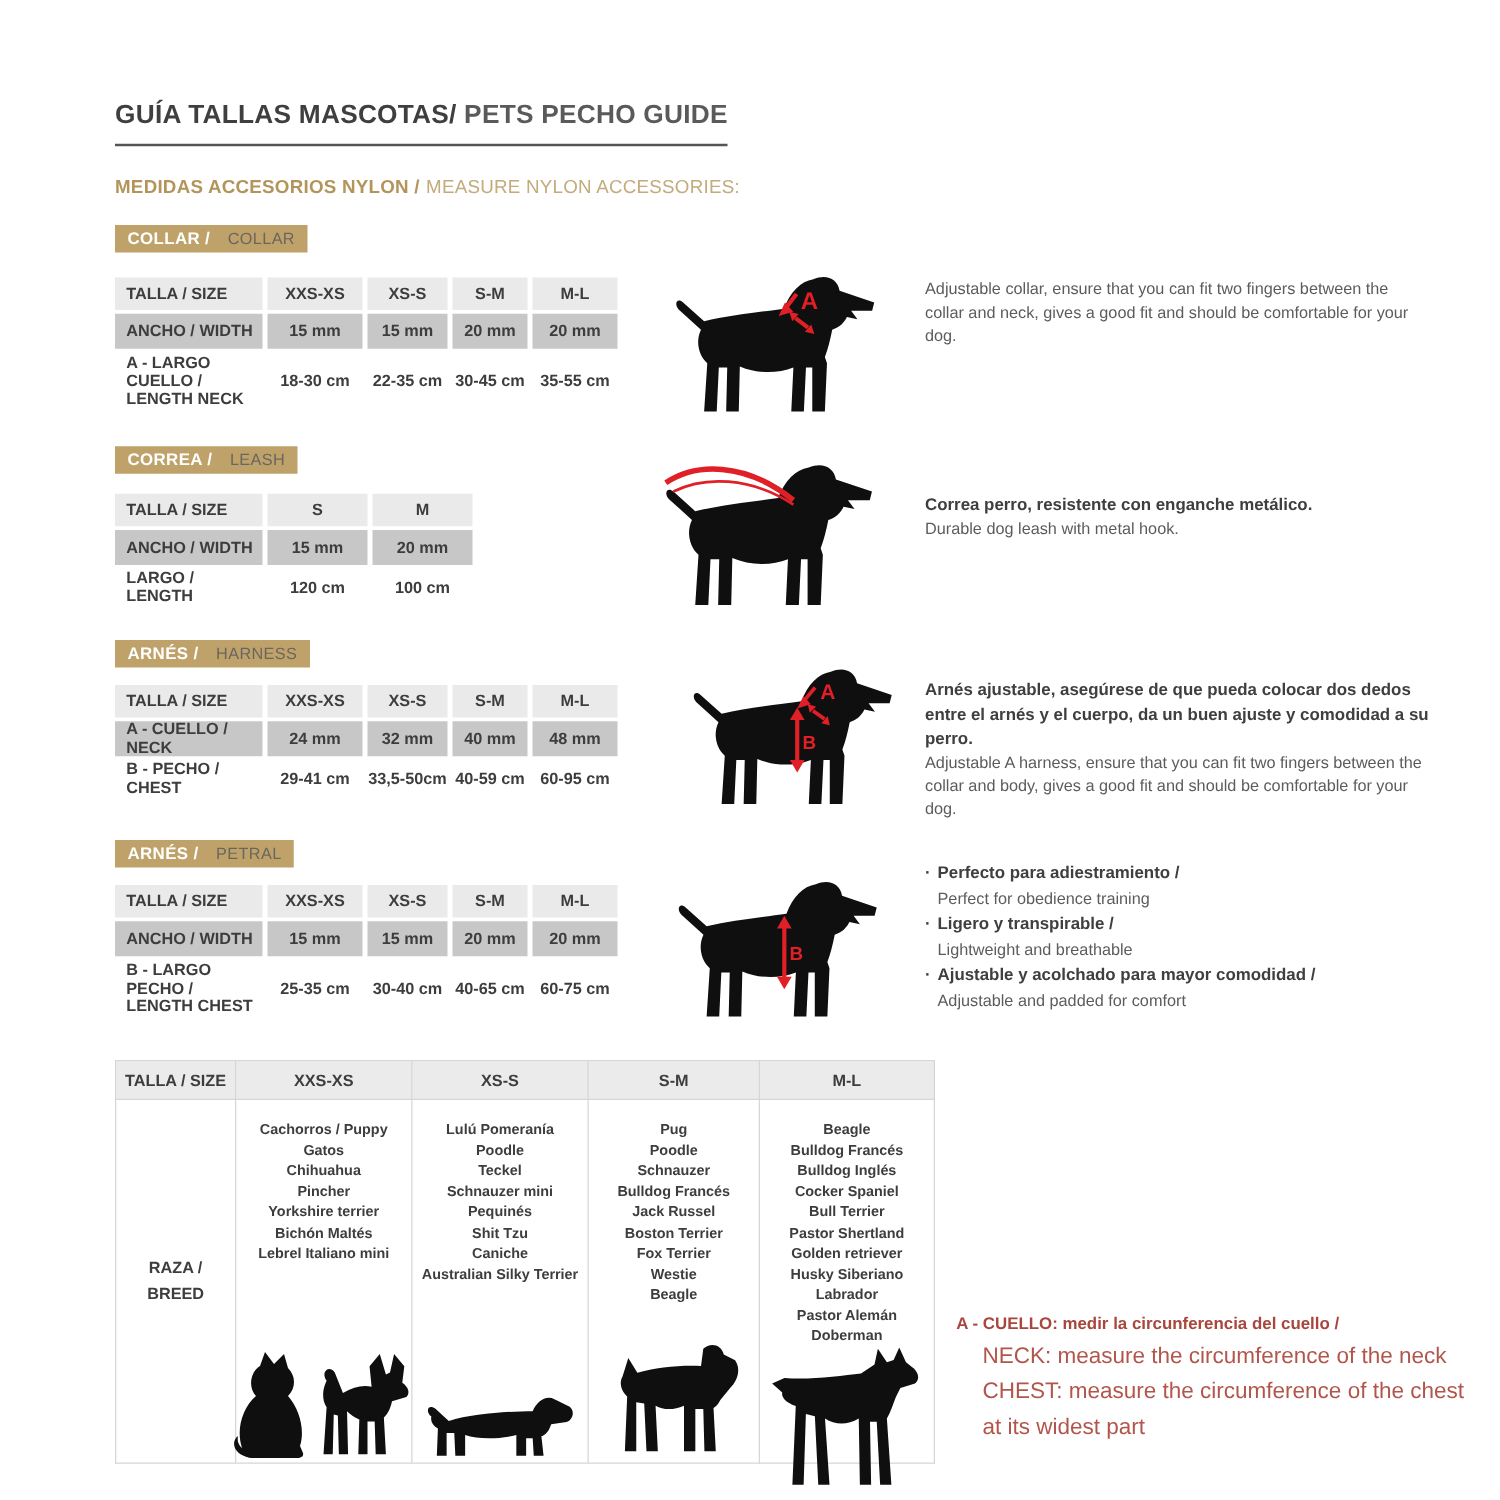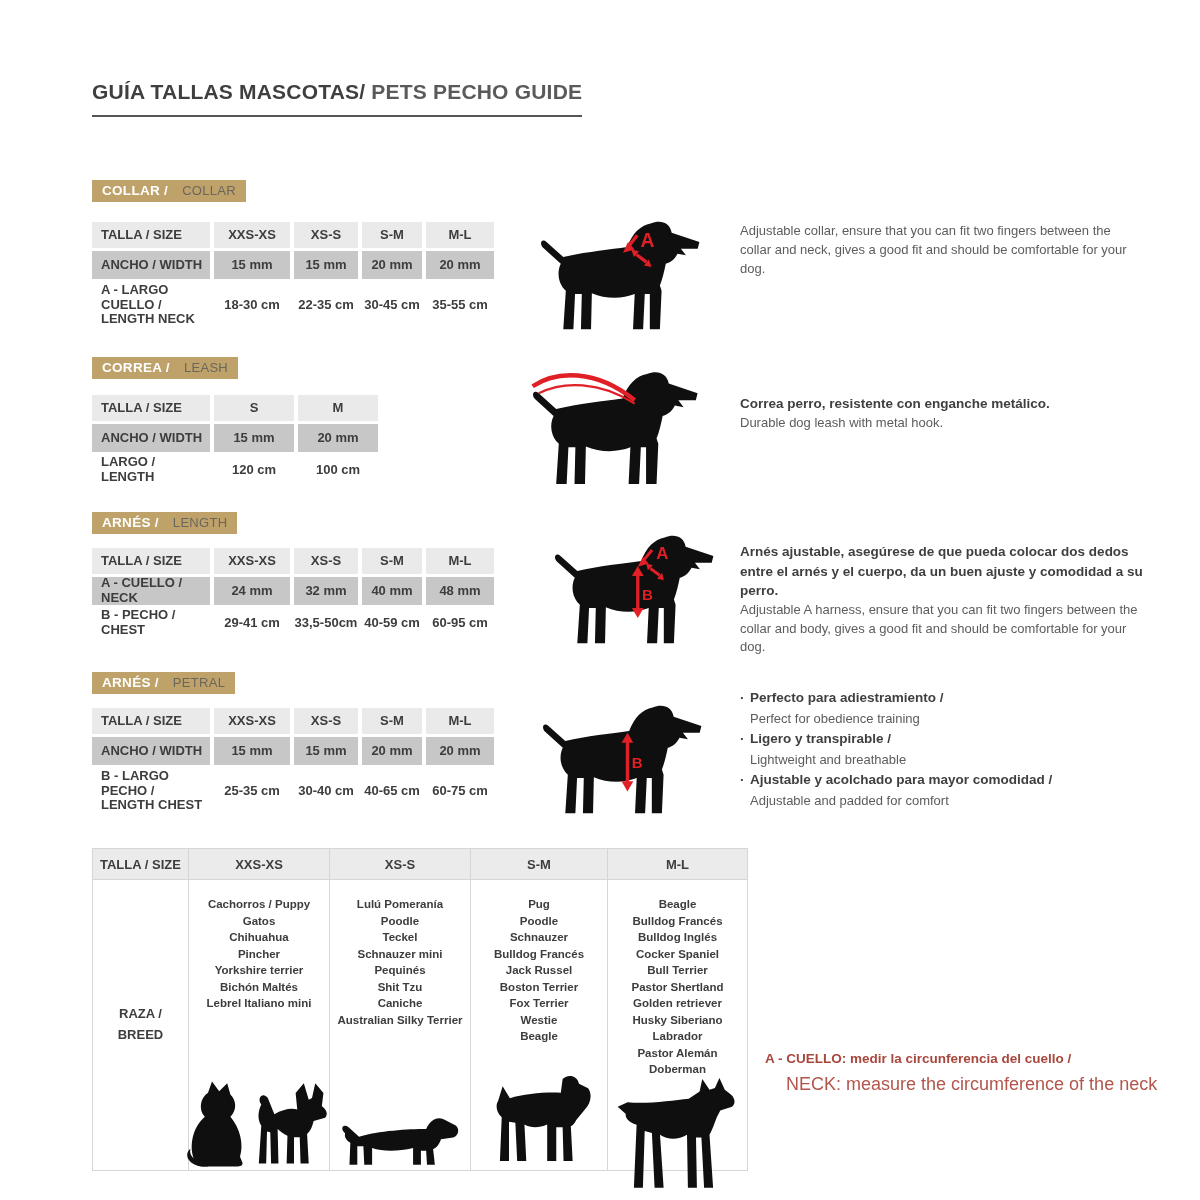--- a/index.html
+++ b/index.html
@@ -77,20 +77,23 @@
         <path class="dogfill" d="M10,38 L30,56 C55,50 85,47 106,44 C112,28 122,18 134,16 C146,11 157,15 159,27 L192,38 L190,46 L170,46 L176,54 L166,52 C162,60 156,63 152,64 C150,74 148,82 145,90 L147,96 L145,142 L133,142 L133,100 L127,100 L125,142 L113,142 L115,100 C100,106 80,106 64,99 L63,142 L51,142 L52,100 L44,100 L42,142 L30,142 L33,96 C24,88 22,74 27,64 L6,45 C1,40 4,33 10,38 Z"></path>
       </symbol>
     </defs>
   </svg>
 
   <div class="abs" style="left:92px;top:80px;">
     <div class="title">
       <span>GUÍA TALLAS MASCOTAS/</span><span class="t-en">PETS PECHO GUIDE</span>
     </div>
   </div>
+  <div class="abs subtitle" style="left:92px;top:141px;">
+    <span>MEDIDAS ACCESORIOS NYLON /</span><span class="s-en">MEASURE NYLON ACCESSORIES:</span>
+  </div>
 
   <div class="abs badge" style="left:92px;top:180px;">
     <span>COLLAR /</span><span class="b-en">COLLAR</span>
   </div>
   <div class="abs tbl tbl5 g-collar" style="left:92px;top:222px;">
     <div class="cell lab bg-h">TALLA / SIZE</div>
     <div class="cell bg-h">XXS-XS</div>
     <div class="cell bg-h">XS-S</div>
     <div class="cell bg-h">S-M</div>
     <div class="cell bg-h">M-L</div>
@@ -141,21 +144,21 @@
       <path class="redstroke" d="M120,46 C75,10 30,12 3,30" stroke-width="5"></path>
       <path class="redstroke" d="M120,50 C80,24 38,24 10,38" stroke-width="2.5"></path>
     </g>
   </svg>
   <div class="abs desc" style="left:740px;top:394px;">
     <div class="es">Correa perro, resistente con enganche metálico.</div>
     <div class="en">Durable dog leash with metal hook.</div>
   </div>
 
   <div class="abs badge" style="left:92px;top:512px;">
-    <span>ARNÉS /</span><span class="b-en">LENGTH</span>
+    <span>ARNÉS /</span><span class="b-en">HARNESS</span>
   </div>
   <div class="abs tbl tbl5 g-har" style="left:92px;top:548px;">
     <div class="cell lab bg-h">TALLA / SIZE</div>
     <div class="cell bg-h">XXS-XS</div>
     <div class="cell bg-h">XS-S</div>
     <div class="cell bg-h">S-M</div>
     <div class="cell bg-h">M-L</div>
     <div class="cell lab bg-s">A - CUELLO / NECK</div>
     <div class="cell bg-s">24 mm</div>
     <div class="cell bg-s">32 mm</div>
@@ -315,15 +318,16 @@
           </div>
         </div>
       </td>
     </tr>
   </tbody>
     </table>
 
   <div class="abs notes" style="left:765px;top:1048px;width:420px;">
     <div class="note-bold">A - CUELLO: medir la circunferencia del cuello /</div>
     <div class="note-reg">NECK: measure the circumference of the neck</div>
+    <div class="note-reg">CHEST: measure the circumference of the chest at its widest part</div>
   </div>
 
 </div>
 
 </body></html>

